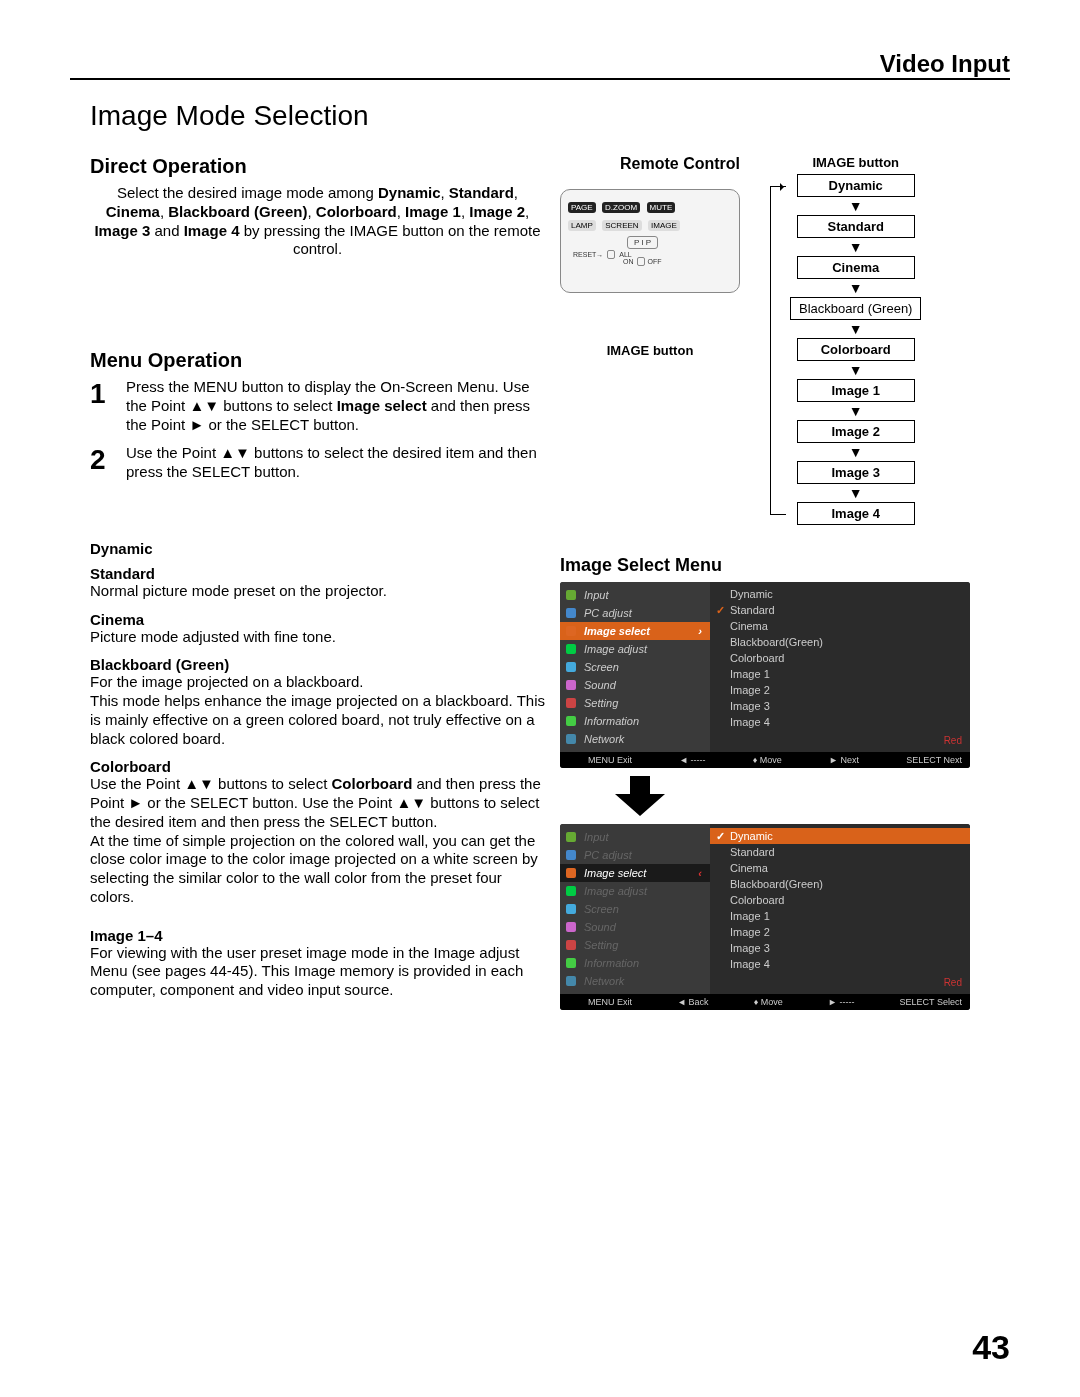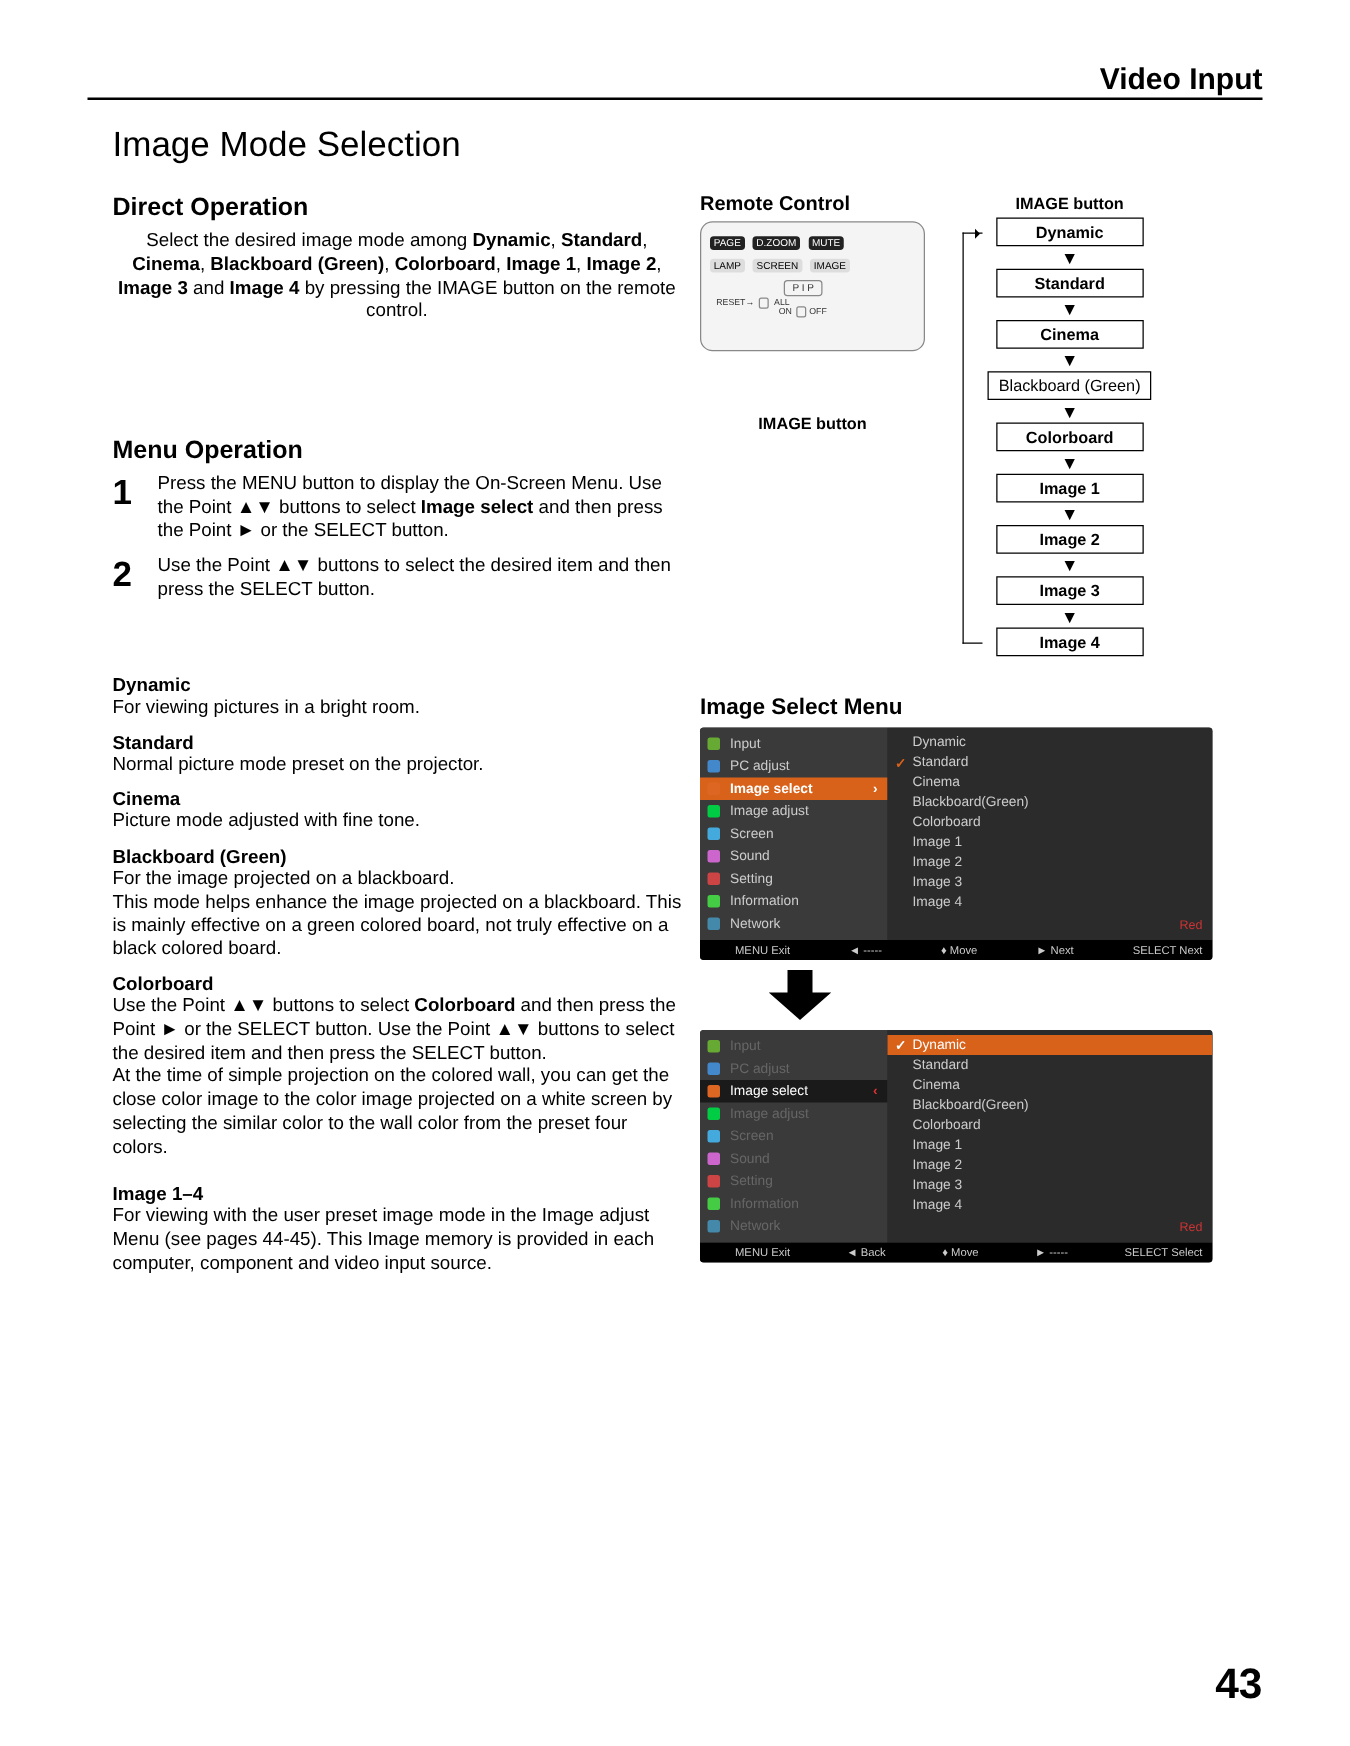--- a/index.html
+++ b/index.html
@@ -94,22 +94,22 @@
     display: flex;
     gap: 10px;
   }
   .remote-wrap {
     width: 180px;
     text-align: center;
   }
   .remote-label {
     font-weight: bold;
     font-size: 16px;
-    margin-bottom: 4px;
-    text-align: left;
+    margin-bottom: 16px;
+    text-align: right;
   }
   .remote-box {
     border: 1px solid #888;
     border-radius: 10px;
     height: 90px;
     background: #f4f4f4;
     position: relative;
     padding: 6px;
   }
   .remote-btn {
@@ -192,20 +192,21 @@
     color: #bbb;
     margin-bottom: 8px;
   }
   .osd-body {
     display: flex;
   }
   .osd-left {
     width: 150px;
     background: #3a3a3a;
     padding: 4px 0;
+    font-style: italic;
   }
   .osd-right {
     flex: 1;
     background: #2b2b2b;
     padding: 4px 0;
     position: relative;
   }
   .osd-item {
     padding: 3px 8px 3px 24px;
     position: relative;
@@ -311,21 +312,20 @@
     </div>
     <div class="step-row">
       <div class="step-num">2</div>
       <div class="step-body">Use the Point ▲▼ buttons to select the desired item and then press the SELECT button.</div>
     </div>
 
     <div style="height:40px"></div>
 
     <div class="mode-block">
       <div class="mode-title">Dynamic</div>
-      <div class="mode-desc">For viewing pictures in a bright room.</div>
     </div>
     <div class="mode-block">
       <div class="mode-title">Standard</div>
       <div class="mode-desc">Normal picture mode preset on the projector.</div>
     </div>
     <div class="mode-block">
       <div class="mode-title">Cinema</div>
       <div class="mode-desc">Picture mode adjusted with fine tone.</div>
     </div>
     <div class="mode-block">

